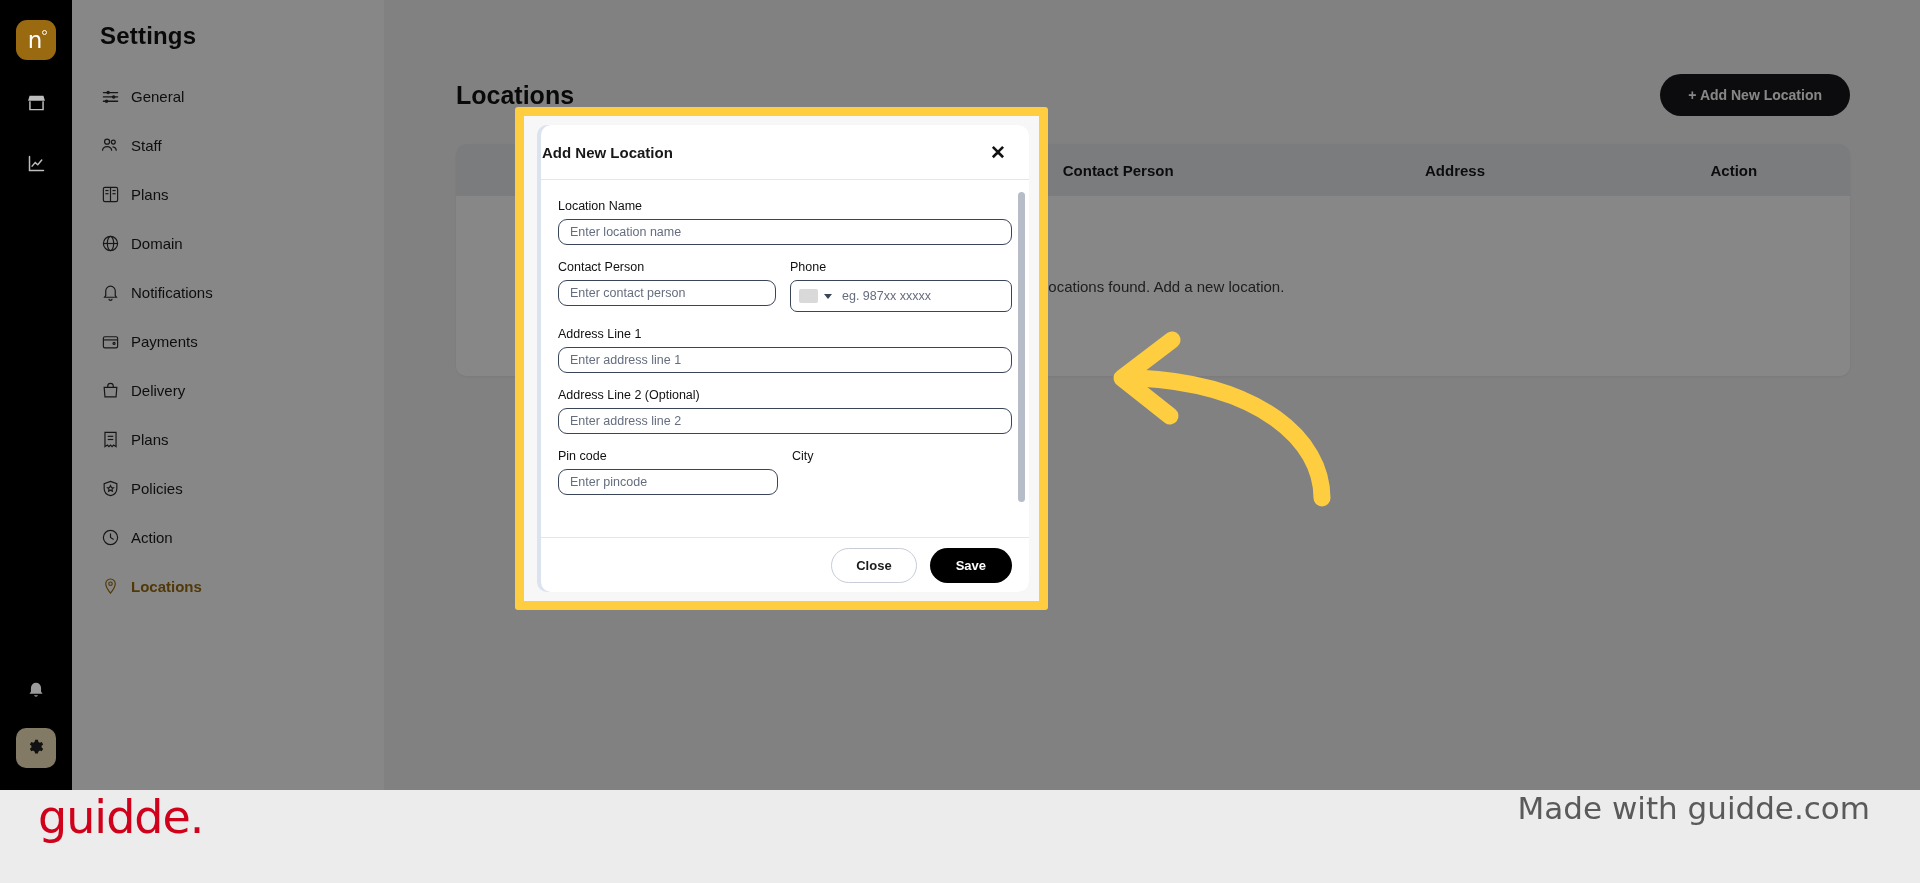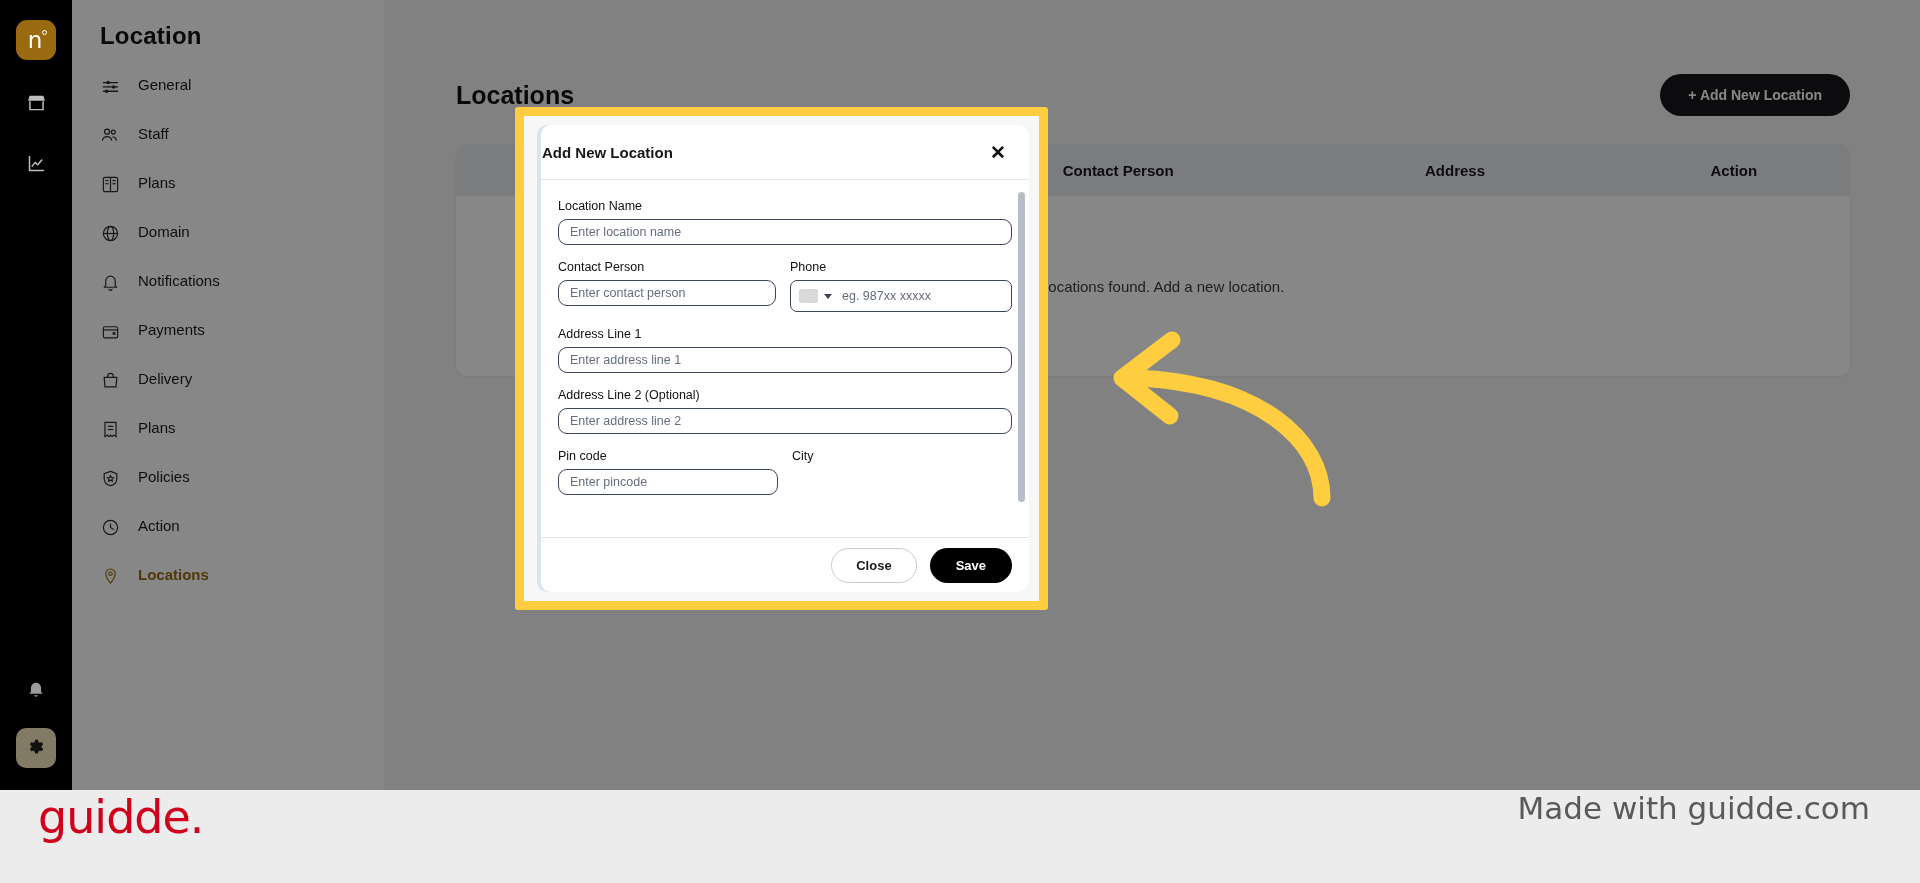--- a/index.html
+++ b/index.html
@@ -74,22 +74,22 @@
     background: #ffffff;
     z-index: 30;
     padding: 22px 0 0 0;
   }
   #settings-title {
     font-size: 24px; font-weight: bold; color: #111;
     padding: 0 0 0 28px; margin-bottom: 26px;
     letter-spacing: .2px;
   }
   .nav-item {
-    display: flex; 
-    height: 40px; padding-left: 28px; gap: 18px;
+    display: flex; align-items: center;
+    height: 40px; padding-left: 28px; gap: 11px;
     color: #1b1b1b; font-size: 15px;
     margin-bottom: 9px;
   }
   .nav-item .ico { width: 20px; height: 20px; display:flex; align-items:center; justify-content:center; color:#2d2d2d; }
   .nav-item.active { color: #9a6a10; font-weight: bold; }
   .nav-item.active .ico { color: #9a6a10; }
 
   
   #main {
     position: absolute; left: 384px; top: 0;
@@ -281,21 +281,21 @@
     font-size: 31px; color: #5a5a5a;
     font-family: "DejaVu Sans", sans-serif;
   }
 </style>
 </head>
 <body>
 
 <div id="app">
 
   <nav id="settings-nav">
-    <div id="settings-title">Location</div>
+    <div id="settings-title">Settings</div>
 
     <div class="nav-item">
       <span class="ico">
         <svg width="19" height="19" viewBox="0 0 24 24" fill="none" stroke="currentColor" stroke-width="1.6" stroke-linecap="round">
           <line x1="3" y1="7" x2="21" y2="7"></line>
             <circle cx="9" cy="7" r="2.2" fill="currentColor" stroke="none"></circle>
           <line x1="3" y1="12.5" x2="21" y2="12.5"></line>
             <circle cx="16" cy="12.5" r="2.2" fill="currentColor" stroke="none"></circle>
           <line x1="3" y1="18" x2="21" y2="18"></line>
             <circle cx="7" cy="18" r="2.2" fill="currentColor" stroke="none"></circle>

